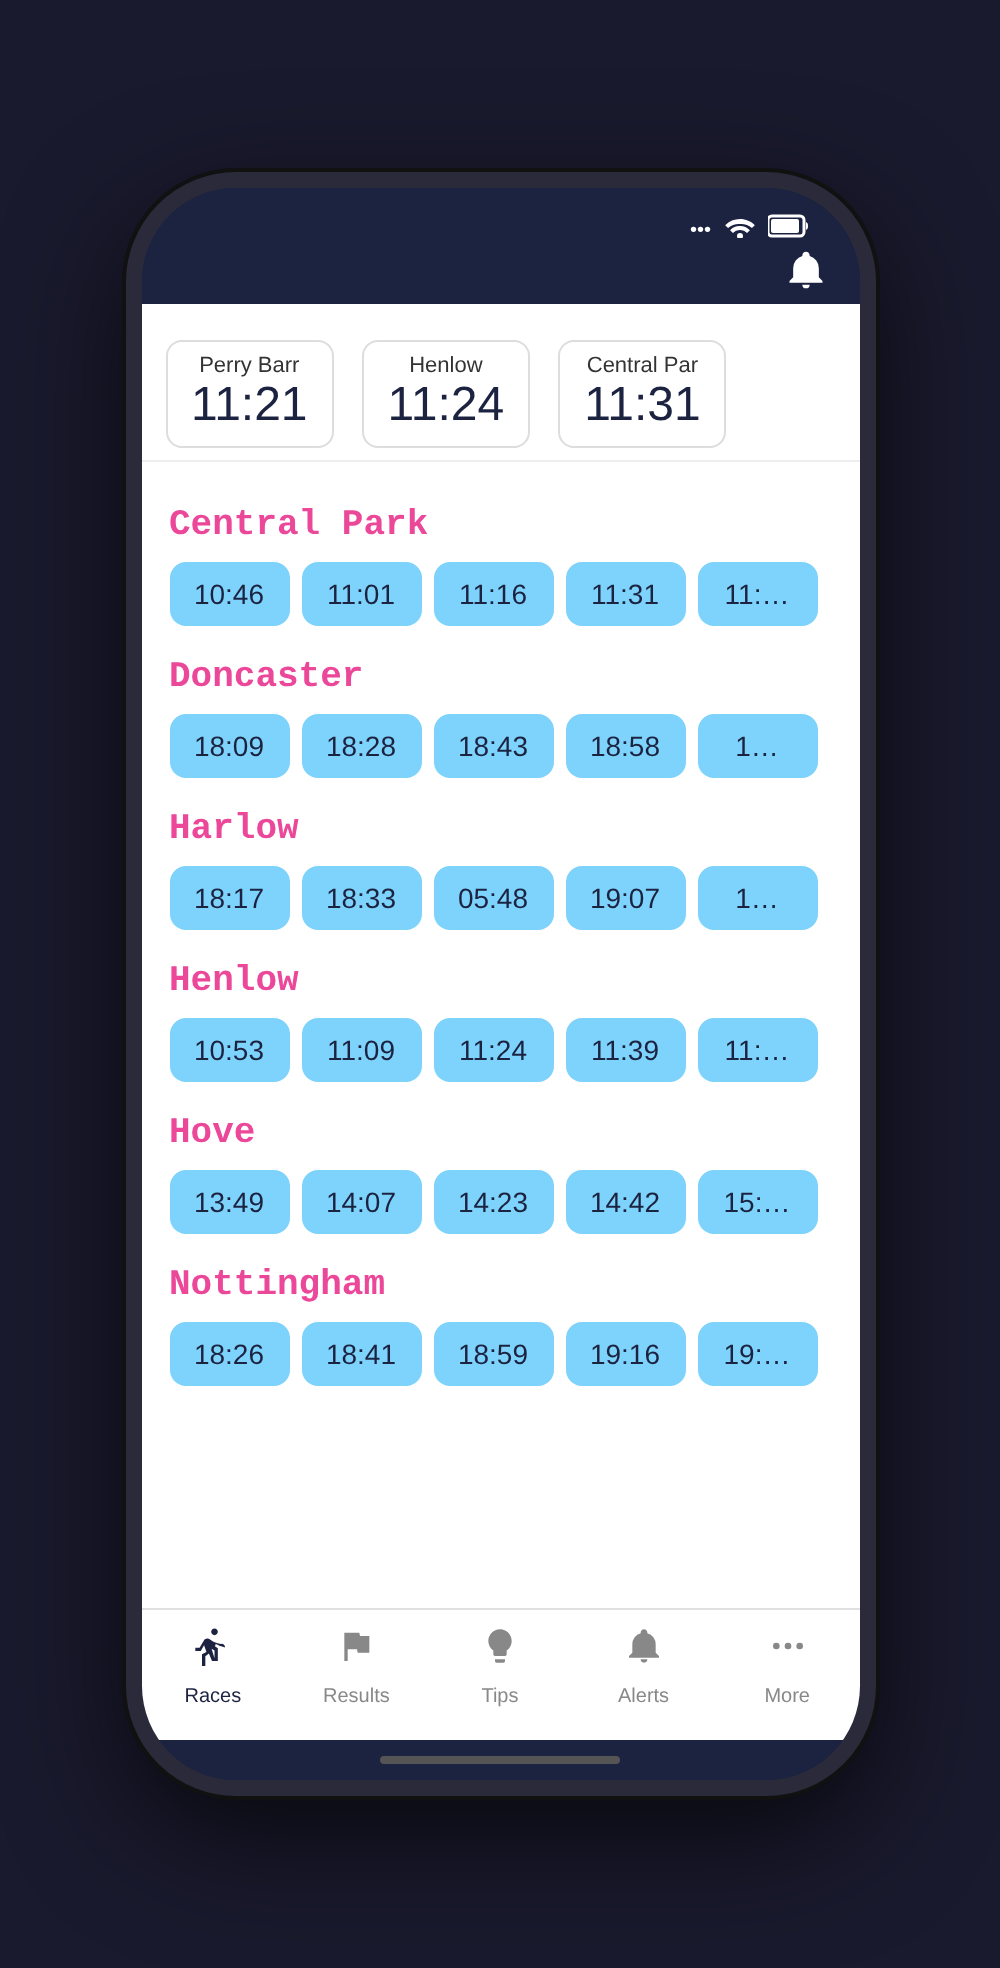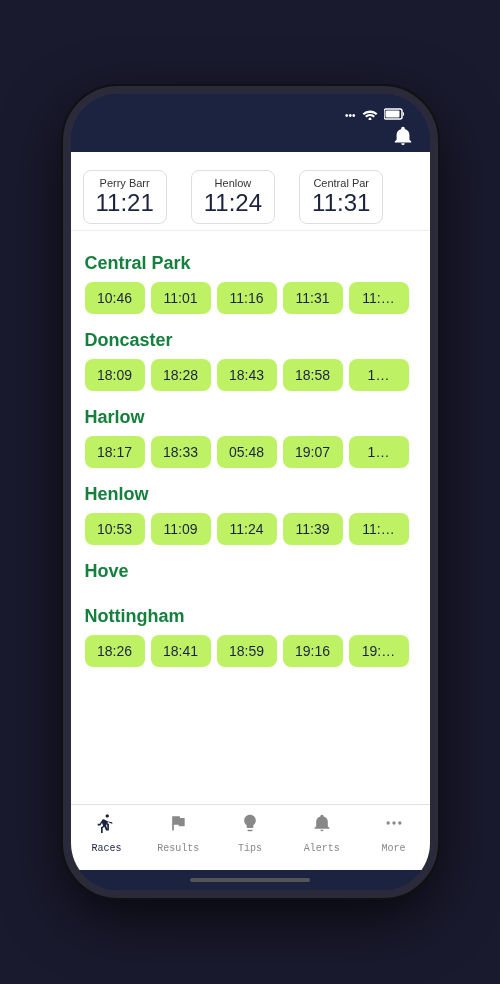--- a/index.html
+++ b/index.html
@@ -93,21 +93,21 @@
       padding: 10px 12px 6px;
       border-bottom: 1px solid #eee;
     }
     .next-races-label {
       font-size: 12px;
       color: #666;
       margin-bottom: 8px;
     }
     .next-races-row {
       display: flex;
-      gap: 24px;
+      gap: 14px;
       overflow: hidden;
     }
     .next-race-card {
       background: white;
       border: 1px solid #ddd;
       border-radius: 8px;
       padding: 6px 12px;
       text-align: center;
       min-width: 72px;
       flex-shrink: 0;
@@ -129,30 +129,31 @@
       color: #333;
     }
 
     
     .venue-section {
       padding: 4px 14px 12px;
     }
     .venue-name {
       font-size: 18px;
       font-weight: 700;
-      color: #15803d;
+      color: #ec4899;
       margin-bottom: 8px;
+      font-family: Liberation Mono, monospace;
     }
     .time-slots-row {
       display: flex;
       gap: 6px;
       overflow: hidden;
     }
     .time-slot {
-      background: #bef264;
+      background: #7dd3fc;
       border-radius: 8px;
       padding: 8px 10px;
       font-size: 14px;
       color: #1c2340;
       min-width: 60px;
       text-align: center;
       flex-shrink: 0;
     }
 
     
@@ -164,21 +165,20 @@
       justify-content: space-around;
       align-items: center;
       flex-shrink: 0;
     }
     .nav-item {
       display: flex;
       flex-direction: column;
       align-items: center;
       gap: 5px;
       flex: 1;
-      font-family: Liberation Mono, monospace;
     }
     .nav-icon {
       font-size: 18px;
       color: #888;
     }
     .nav-icon.active {
       color: #1c2340;
     }
     .nav-label {
       font-size: 10px;
@@ -299,20 +299,27 @@
           <div class="time-slots-row">
             <div class="time-slot">10:53</div>
             <div class="time-slot">11:09</div>
             <div class="time-slot">11:24</div>
             <div class="time-slot">11:39</div>
             <div class="time-slot">11:…</div>
           </div>
         </div>
         <div class="venue-section">
           <div class="venue-name">Hove</div>
+          <div class="time-slots-row">
+            <div class="time-slot">13:49</div>
+            <div class="time-slot">14:07</div>
+            <div class="time-slot">14:23</div>
+            <div class="time-slot">14:42</div>
+            <div class="time-slot">15:…</div>
+          </div>
         </div>
         <div class="venue-section">
           <div class="venue-name">Nottingham</div>
           <div class="time-slots-row">
             <div class="time-slot">18:26</div>
             <div class="time-slot">18:41</div>
             <div class="time-slot">18:59</div>
             <div class="time-slot">19:16</div>
             <div class="time-slot">19:…</div>
           </div>

